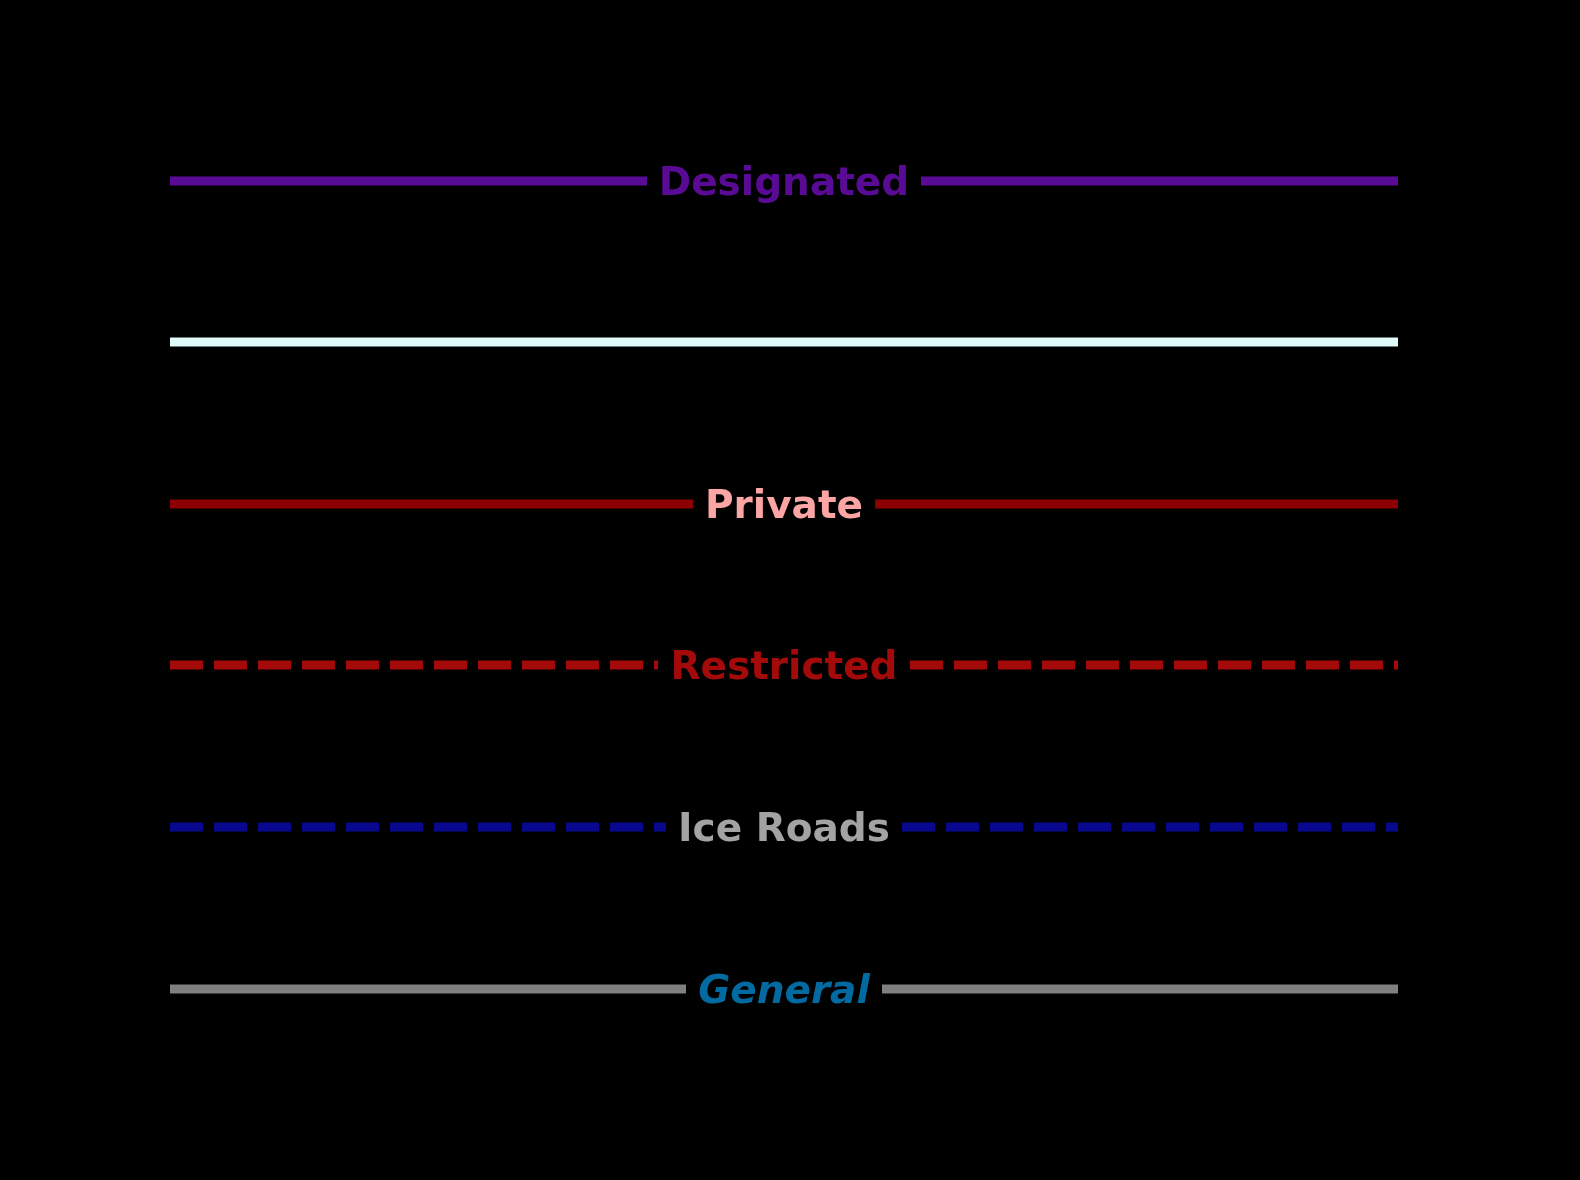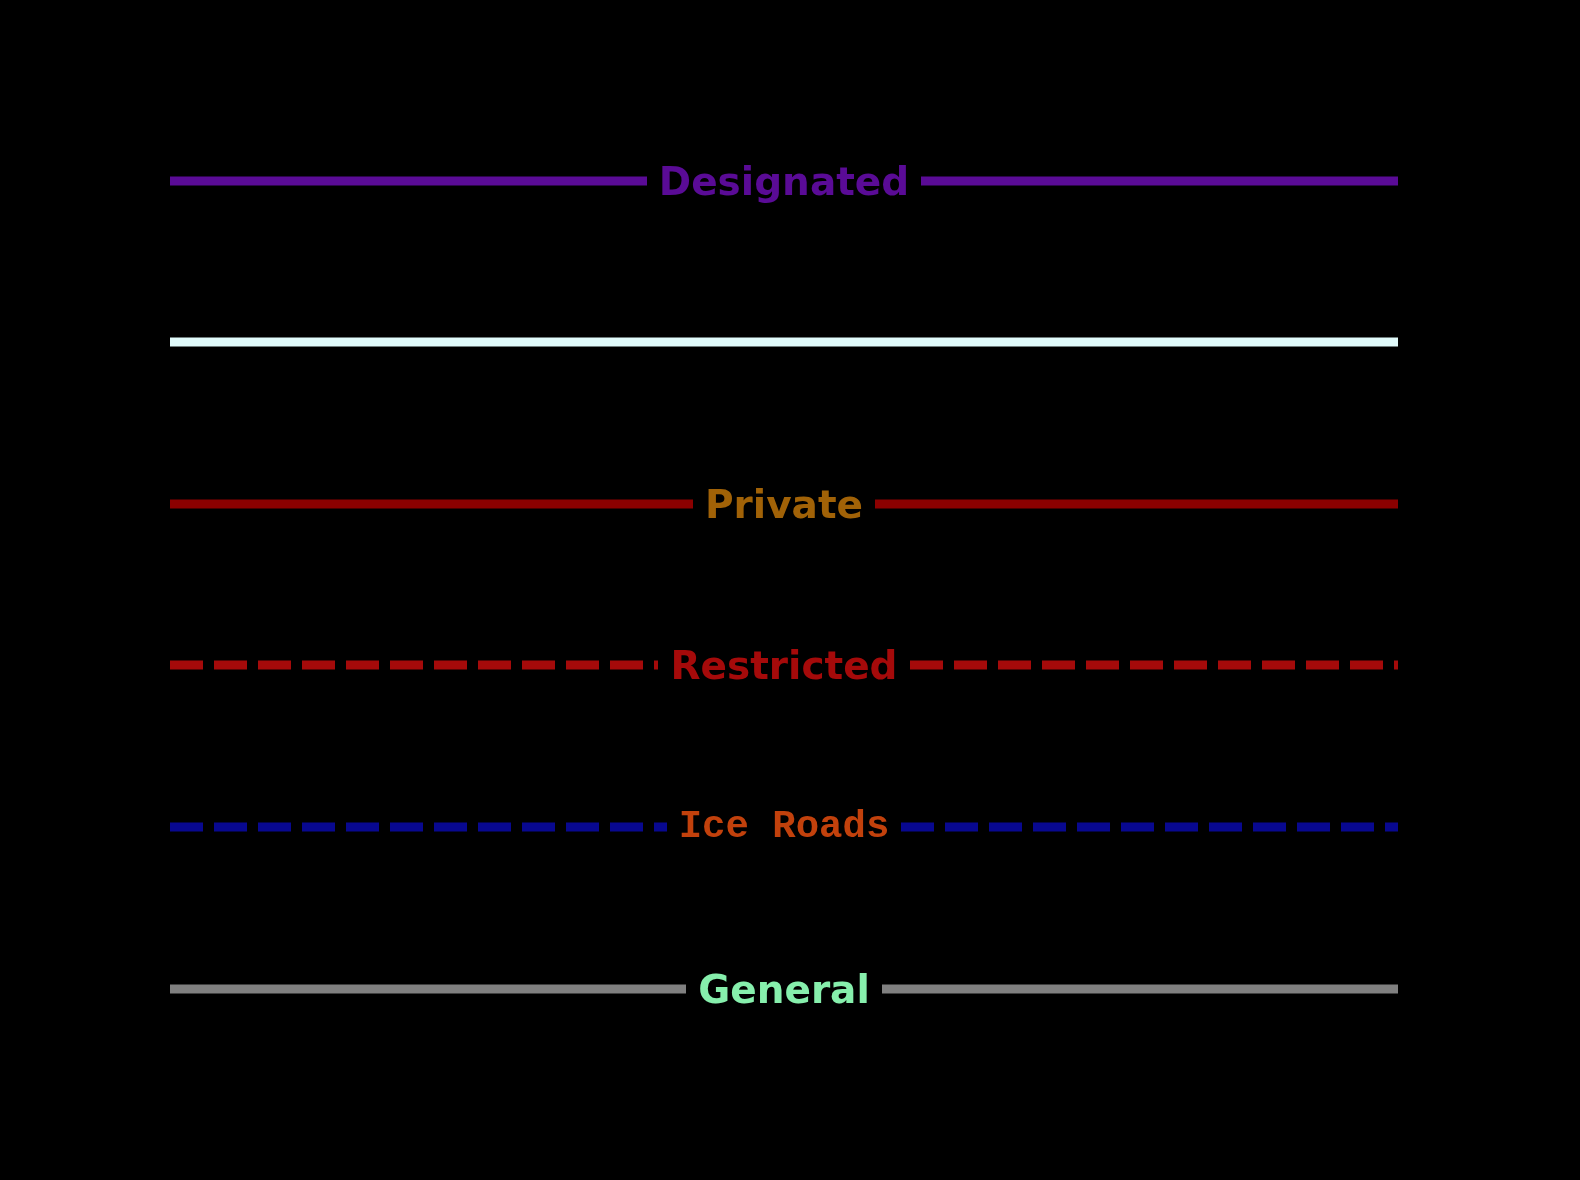--- a/index.html
+++ b/index.html
@@ -73,31 +73,31 @@
       <div class="line-seg solid" style="--lc: #5A0B96; height: 9px;"></div>
       <div class="legend-label" style="color: rgb(90, 11, 150);">Designated</div>
       <div class="line-seg solid" style="--lc: #5A0B96; height: 9px;"></div>
     </div>
     <div class="legend-entry" style="top: 342px;">
       <div class="line-seg solid" style="--lc: #E0FAFA; height: 9px;"></div>
       <div class="line-seg solid" style="--lc: #E0FAFA; height: 9px;"></div>
     </div>
     <div class="legend-entry" style="top: 504px;">
       <div class="line-seg solid" style="--lc: #8B0000; height: 9px;"></div>
-      <div class="legend-label" style="color: #a16207;">Private</div>
+      <div class="legend-label" style="color: #fca5a5;">Private</div>
       <div class="line-seg solid" style="--lc: #8B0000; height: 9px;"></div>
     </div>
     <div class="legend-entry" style="top: 665px;">
       <div class="line-seg dashed" style="--lc: #A50A0A; height: 9px;"></div>
       <div class="legend-label" style="color: rgb(165, 10, 10);">Restricted</div>
       <div class="line-seg dashed" style="--lc: #A50A0A; height: 9px;"></div>
     </div>
     <div class="legend-entry" style="top: 827px;">
       <div class="line-seg dashed" style="--lc: #08088F; height: 9px;"></div>
-      <div class="legend-label" style="color: #c2410c; font-family: Liberation Mono, monospace;">Ice Roads</div>
+      <div class="legend-label" style="color: #a3a3a3;">Ice Roads</div>
       <div class="line-seg dashed" style="--lc: #08088F; height: 9px;"></div>
     </div>
     <div class="legend-entry" style="top: 989px;">
       <div class="line-seg solid" style="--lc: #808080; height: 9px;"></div>
-      <div class="legend-label" style="color: #86efac;">General</div>
+      <div class="legend-label" style="color: #0369a1; font-style: italic;">General</div>
       <div class="line-seg solid" style="--lc: #808080; height: 9px;"></div>
     </div>
   </div>
 
 </body></html>

